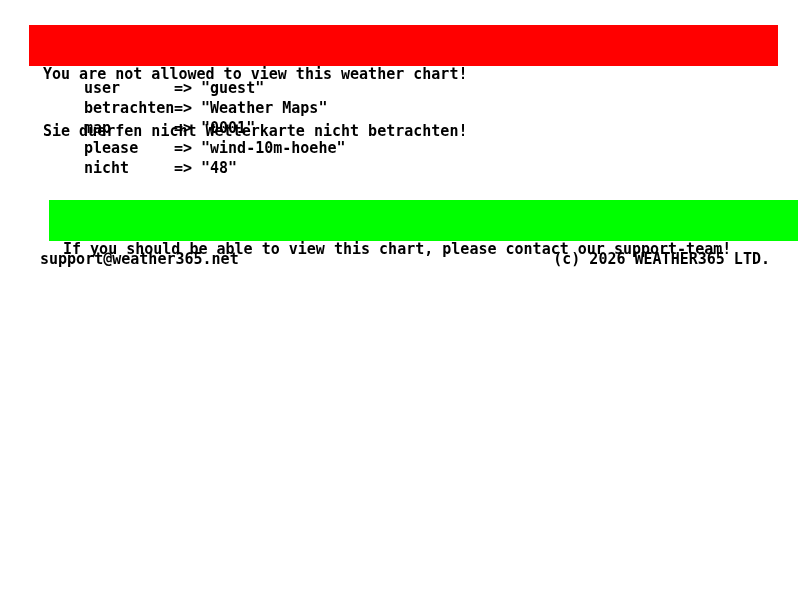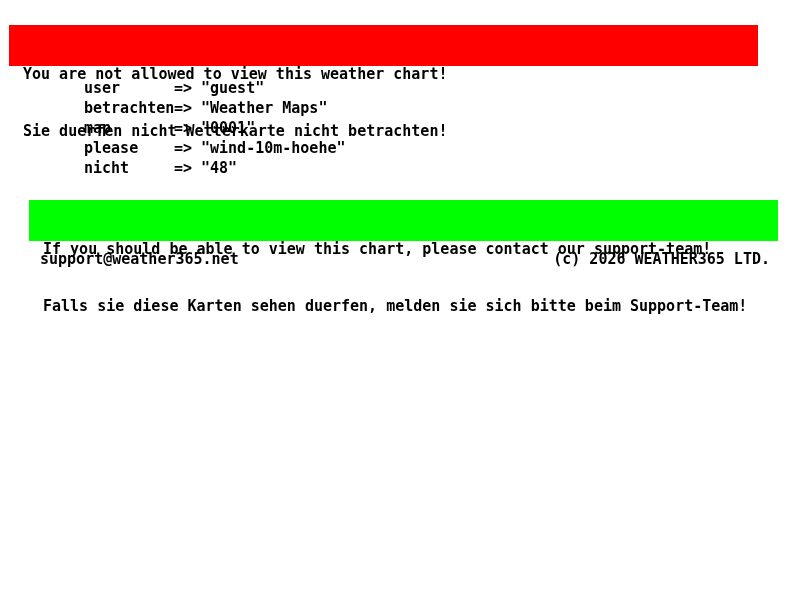--- a/index.html
+++ b/index.html
@@ -13,21 +13,21 @@
     height: 600px;
     background: #ffffff;
     overflow: hidden;
     font-family: "DejaVu Sans Mono", "Liberation Mono", monospace;
     font-weight: bold;
     font-size: 15px;
     color: #000000;
   }
   .banner {
     position: absolute;
-    left: 9px;
+    left: 29px;
     width: 749px;
     height: 41px;
     padding: 2px 0 0 14px;
     box-sizing: border-box;
     line-height: 19px;
     white-space: pre;
   }
   .banner-error { top: 25px; }
   .banner-info  { top: 200px; margin-left: 20px; }
   .banner-line { display: block; }
@@ -89,21 +89,20 @@
     </div>
     <div class="kv-row">
       <span class="kv-key">nicht</span>
       <span class="kv-arrow">=&gt;</span>
       <span class="kv-value">"48"</span>
     </div>
   </div>
 
   <div class="banner banner-info" style="background-color: rgb(0, 255, 0);">
     <span class="banner-line">If you should be able to view this chart, please contact our support-team!</span>
-    <span class="banner-line">Falls sie diese Karten sehen duerfen, melden sie sich bitte beim Support-Team!</span>
   </div>
 
   <div class="footer-row">
     <span>support@weather365.net</span>
     <span>(c) 2026 WEATHER365 LTD.</span>
   </div>
 
 </div>
 
 </body></html>

